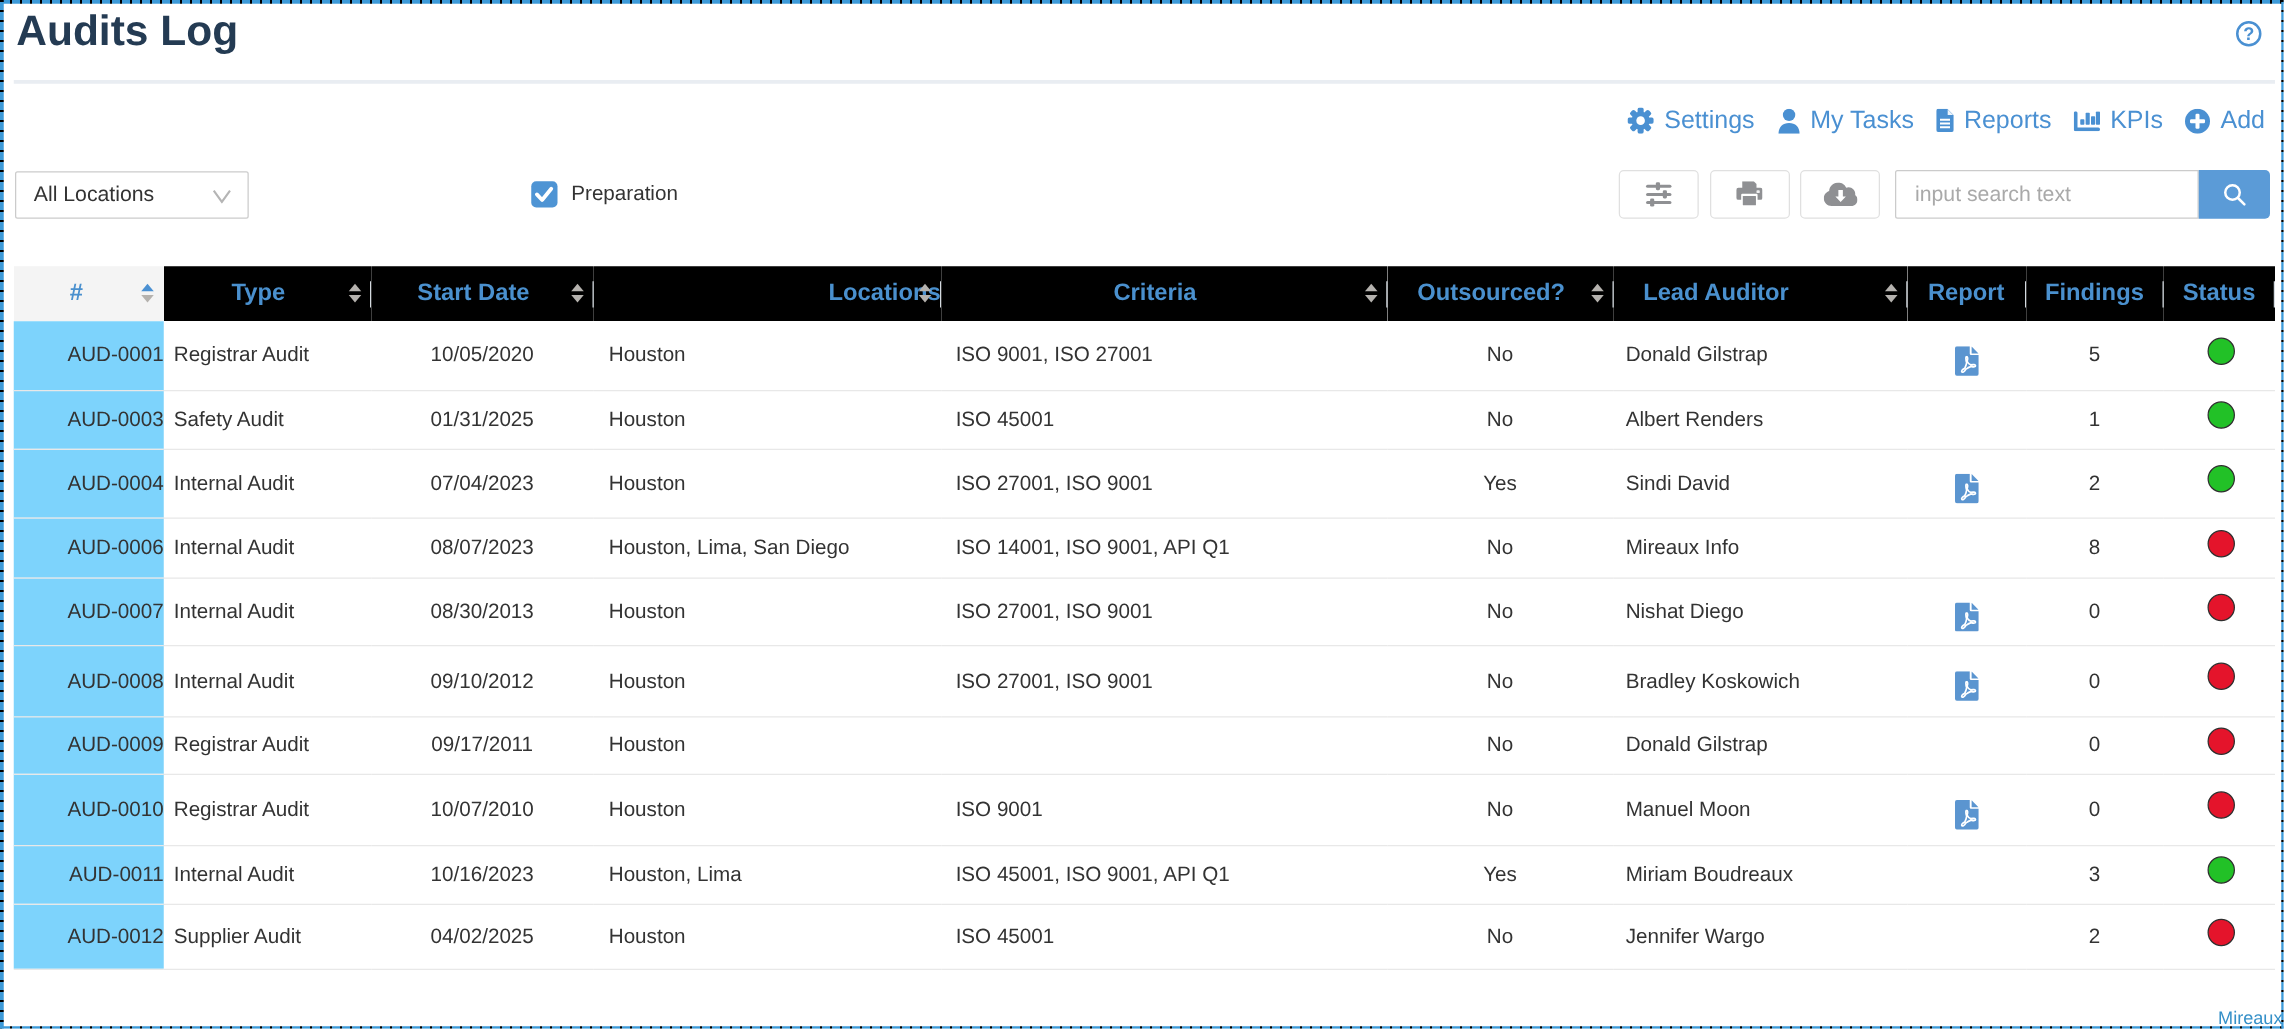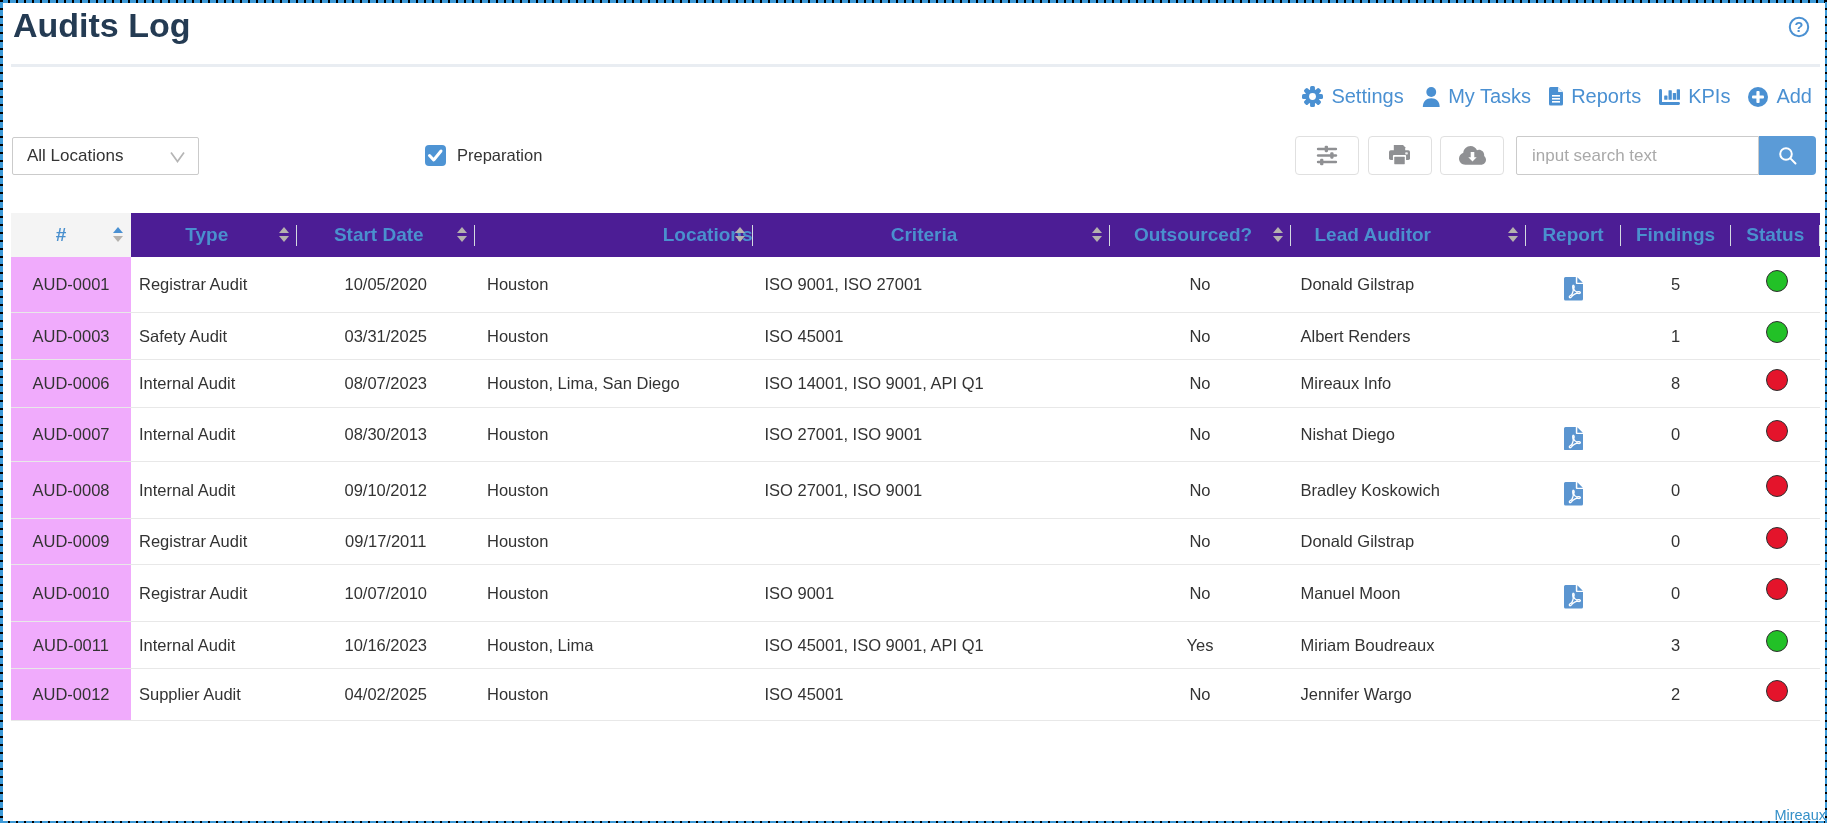--- a/index.html
+++ b/index.html
@@ -26,25 +26,25 @@
   .cb { position:absolute; left:425px; top:9px; width:21px; height:21px; background:#4e94d4; border-radius:4px; }
   .cblabel { position:absolute; left:457px; top:0; height:39px; line-height:39px; font-size:16.5px; color:#333; }
   .ibtn { position:absolute; top:0; width:64px; height:39px; border:1px solid #e0e0e0; border-radius:4px; background:#fff;
           display:flex; align-items:center; justify-content:center; }
   .sinput { position:absolute; left:1516px; top:0; width:243px; height:39px; border:1px solid #cbcbcb; border-radius:2px 0 0 2px;
             font-size:17px; color:#a9a9a9; line-height:37px; padding-left:15px; }
   .sbtn { position:absolute; left:1759px; top:0; width:57px; height:39px; background:#5b9bd7; border-radius:0 4px 4px 0;
           display:flex; align-items:center; justify-content:center; }
 
   table { position:absolute; left:11px; top:213px; width:1809px; border-collapse:collapse; table-layout:fixed; }
-  th { height:44px; background:#4c1d95; color:#4a90ce; font-size:19px; font-weight:bold; position:relative; padding:0; }
+  th { height:44px; background:#000000; color:#4a90ce; font-size:19px; font-weight:bold; position:relative; padding:0; }
   th.c1 { background:#f4f4f4; }
   th .vsep { position:absolute; right:0; top:12px; bottom:11px; width:1px; background:#d4dae0; }
   td { border-bottom:1px solid #e8e8e8; font-size:16.5px; color:#333; padding:1px 0 0 0; vertical-align:middle; }
-  td.c1 { background:#f0abfc; text-align:center; }
+  td.c1 { background:#7dd3fc; text-align:right; }
   .al { padding-left:12px; text-align:left; }
   .ac { text-align:center; }
   td.type { padding-left:8px; }
   .sort { position:absolute; right:8px; top:50%; margin-top:-8px; width:10px; height:16px; }
   .sort .up { display:block; width:0; height:0; border-left:5px solid transparent; border-right:5px solid transparent; border-bottom:6px solid #b5b2ae; margin-bottom:3px; }
   .sort .dn { display:block; width:0; height:0; border-left:5px solid transparent; border-right:5px solid transparent; border-top:6px solid #b5b2ae; }
   .sort .up.act { border-bottom-color:#4a90d2; }
   .dot { display:inline-block; width:22px; height:22px; border-radius:50%; border:1.5px solid #2f2f2f; vertical-align:middle; position:relative; top:-4px; left:2px; }
   .dot.g { background:#22c127; }
   .dot.r { background:#e4142b; }
@@ -225,27 +225,43 @@
             <path fill="#5b95d0" d="M0 1.5 Q0 0 1.5 0 H11.8 V6 q0 1 1 1 H19 V22 q0 1.5 -1.5 1.5 H1.5 Q0 23.5 0 22 Z"></path>
             <path fill="#5b95d0" d="M13.3 0.2 L18.8 5.7 H13.3 Z"></path>
             <path d="M9.2 8.2 c1 0 1.3 1.6 0.5 3.8 c0.7 1.6 1.6 2.6 2.9 2.9 c2.2-0.5 3.6-0.2 3.8 0.7 c0.1 0.9-1.2 1.2-3.4 0.5 c-1.6 0.5-3 1.2-4.3 2.3 c-1.3 2-2.5 2.8-3.2 2.1 c-0.6-0.7 0.2-1.8 2.3-2.9 c0.7-1.3 1.2-2.7 1.5-4.4 c-0.8-2.3-0.8-5 0-5 Z" fill="none" stroke="#fff" stroke-width="1.3"></path>
           </svg></td>
       <td class="ac">5</td>
       <td class="ac"><span class="dot g"></span></td>
     </tr>
     <tr style="height:47px">
       <td class="c1">AUD-0003</td>
       <td class="type">Safety Audit</td>
-      <td class="ac">03/31/2025</td>
+      <td class="ac">01/31/2025</td>
       <td class="al">Houston</td>
       <td class="al">ISO 45001</td>
       <td class="ac">No</td>
       <td class="al" style="padding-left:10px;">Albert Renders</td>
       <td class="ac"></td>
       <td class="ac">1</td>
+      <td class="ac"><span class="dot g"></span></td>
+    </tr>
+    <tr style="height:55px">
+      <td class="c1">AUD-0004</td>
+      <td class="type">Internal Audit</td>
+      <td class="ac">07/04/2023</td>
+      <td class="al">Houston</td>
+      <td class="al">ISO 27001, ISO 9001</td>
+      <td class="ac">Yes</td>
+      <td class="al" style="padding-left:10px;">Sindi David</td>
+      <td class="ac"><svg width="19" height="23.5" viewBox="0 0 19 23.5" style="vertical-align:middle; position:relative; top:4px;">
+            <path fill="#5b95d0" d="M0 1.5 Q0 0 1.5 0 H11.8 V6 q0 1 1 1 H19 V22 q0 1.5 -1.5 1.5 H1.5 Q0 23.5 0 22 Z"></path>
+            <path fill="#5b95d0" d="M13.3 0.2 L18.8 5.7 H13.3 Z"></path>
+            <path d="M9.2 8.2 c1 0 1.3 1.6 0.5 3.8 c0.7 1.6 1.6 2.6 2.9 2.9 c2.2-0.5 3.6-0.2 3.8 0.7 c0.1 0.9-1.2 1.2-3.4 0.5 c-1.6 0.5-3 1.2-4.3 2.3 c-1.3 2-2.5 2.8-3.2 2.1 c-0.6-0.7 0.2-1.8 2.3-2.9 c0.7-1.3 1.2-2.7 1.5-4.4 c-0.8-2.3-0.8-5 0-5 Z" fill="none" stroke="#fff" stroke-width="1.3"></path>
+          </svg></td>
+      <td class="ac">2</td>
       <td class="ac"><span class="dot g"></span></td>
     </tr>
     <tr style="height:48px">
       <td class="c1">AUD-0006</td>
       <td class="type">Internal Audit</td>
       <td class="ac">08/07/2023</td>
       <td class="al">Houston, Lima, San Diego</td>
       <td class="al">ISO 14001, ISO 9001, API Q1</td>
       <td class="ac">No</td>
       <td class="al" style="padding-left:10px;">Mireaux Info</td>

